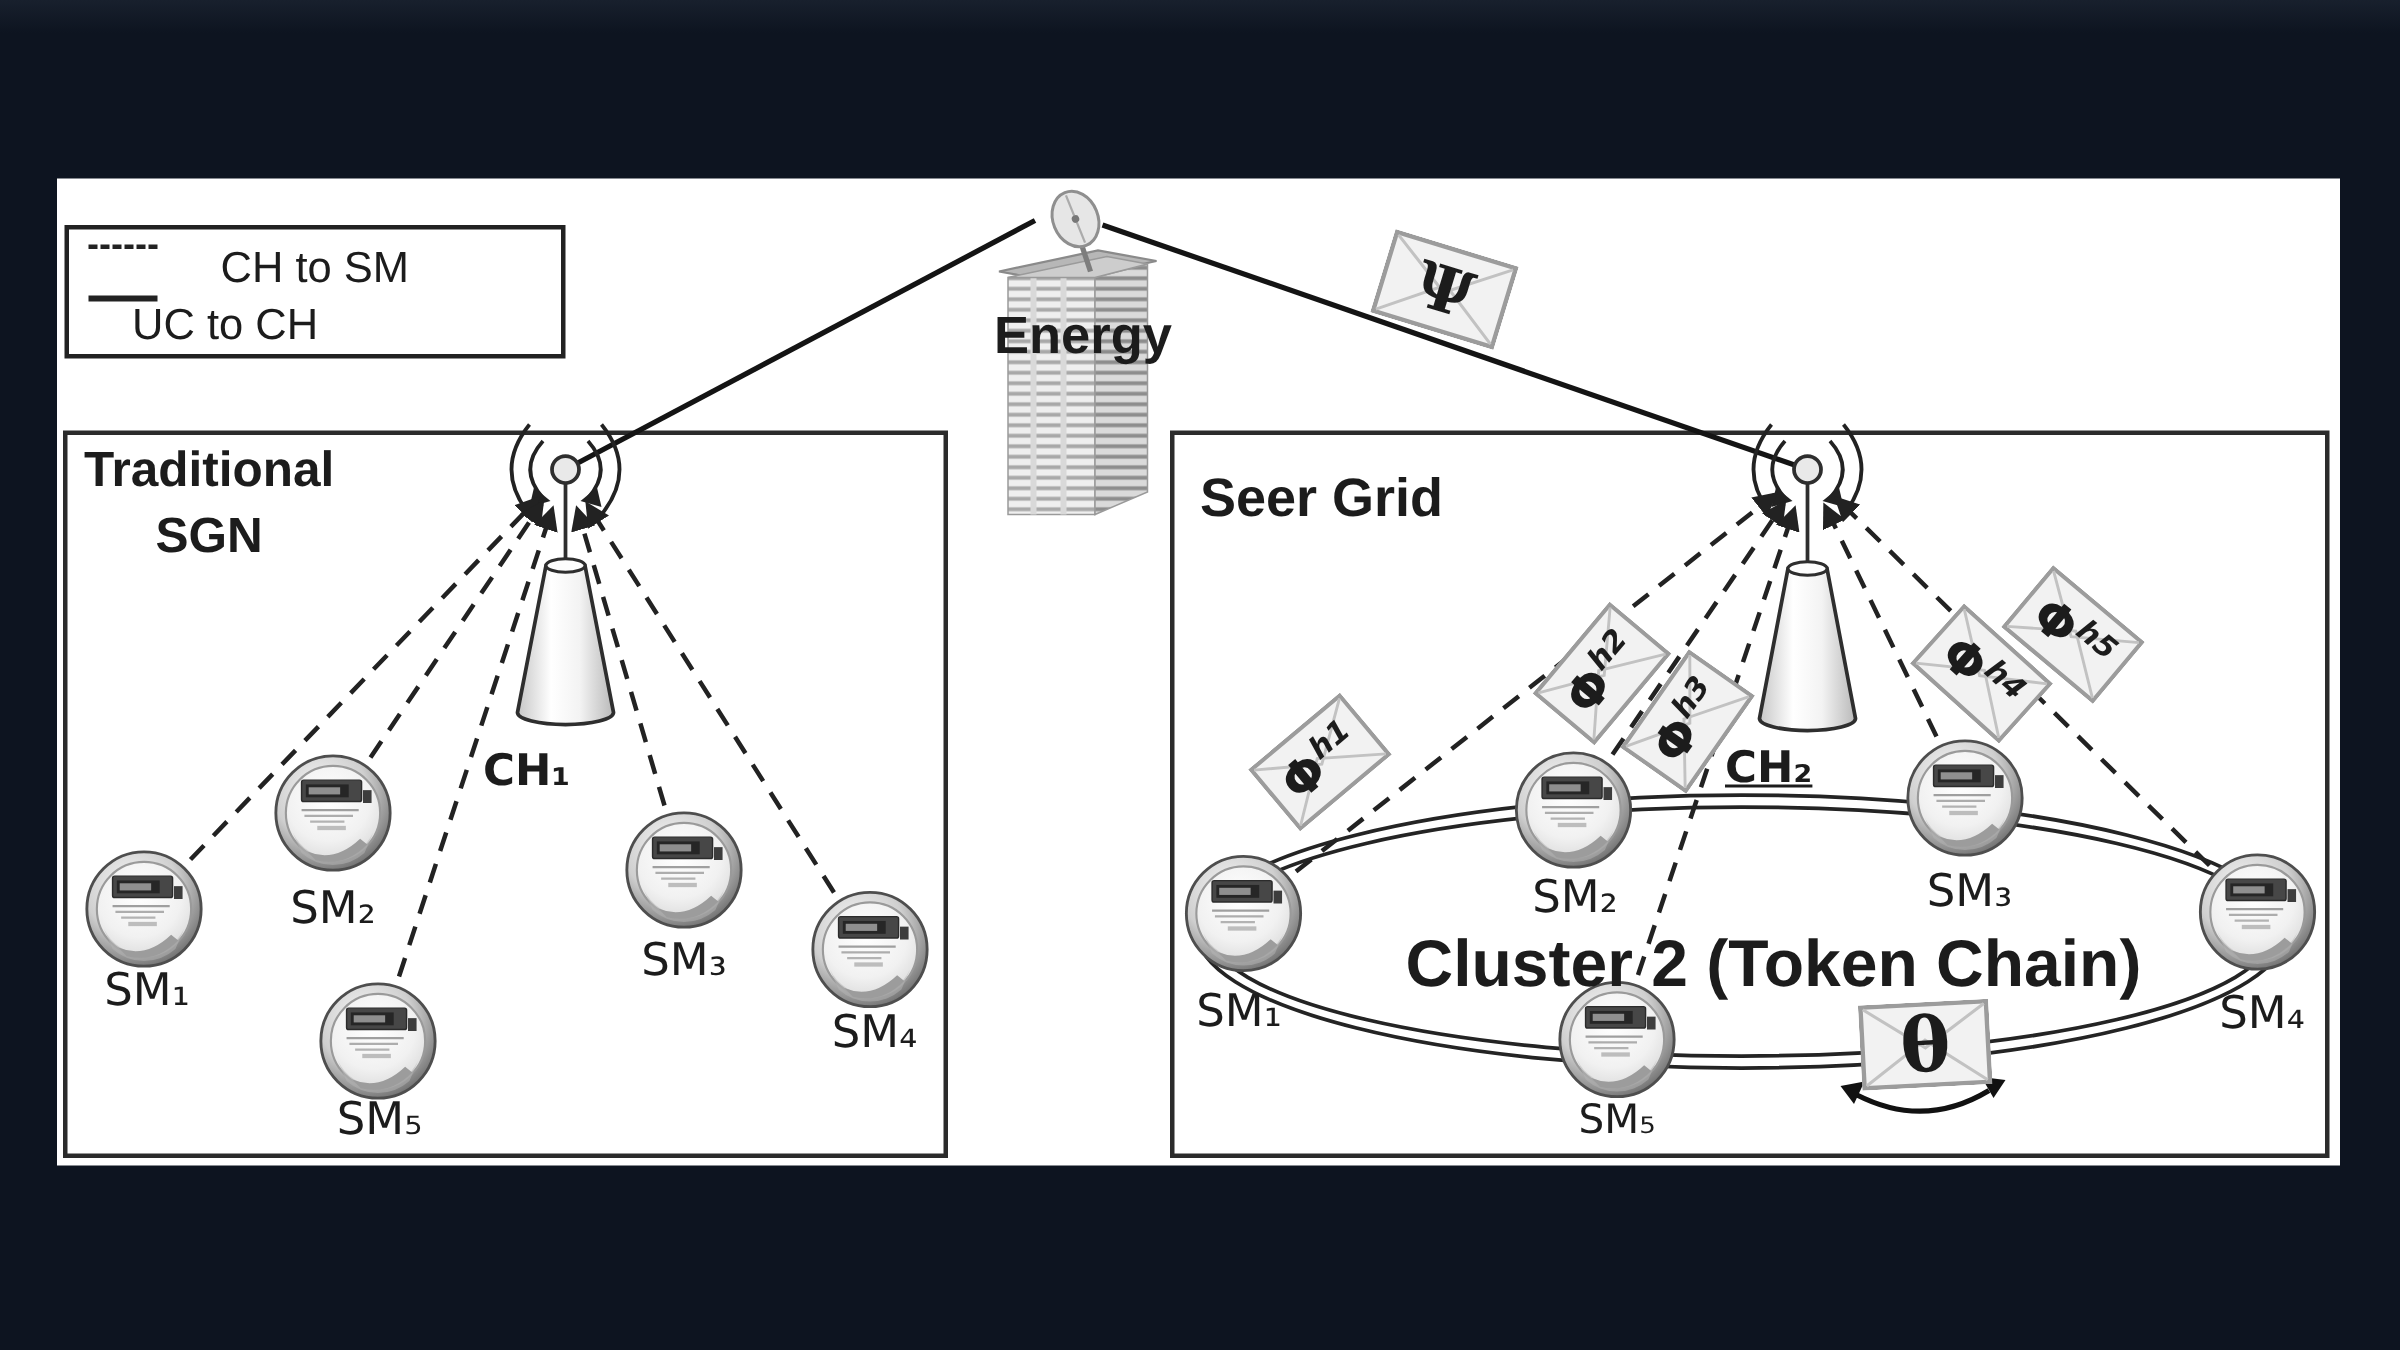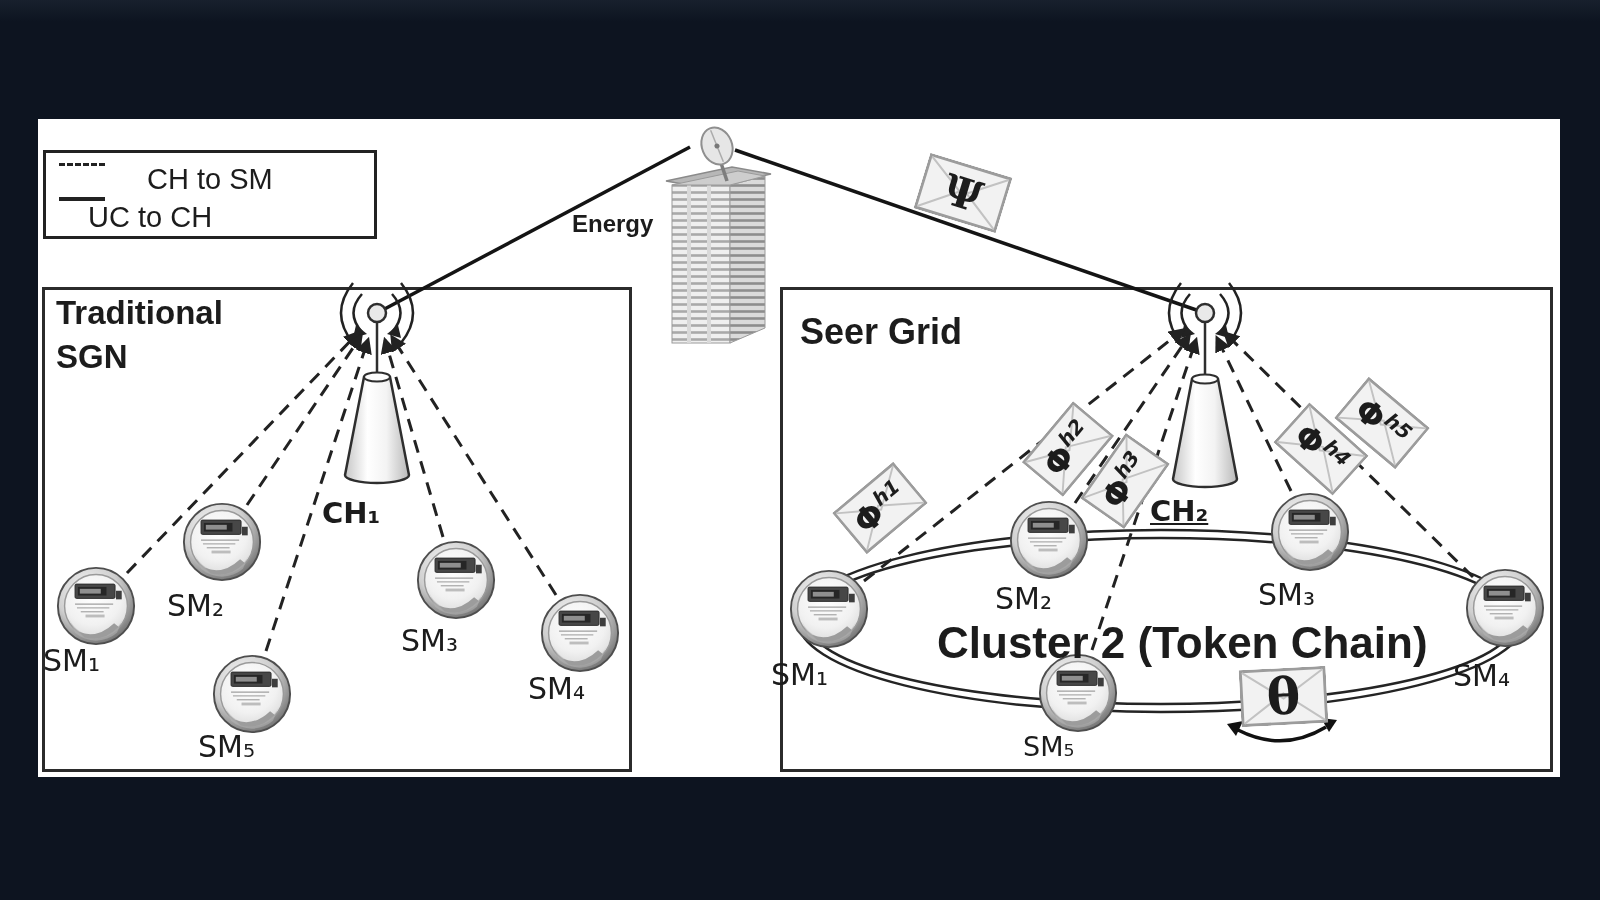--- a/index.html
+++ b/index.html
@@ -10,23 +10,23 @@
   .art{left:0;top:0;z-index:2;}
   .panel{border:3px solid #2b2b2b;background:transparent;z-index:1;}
   .panel-left{left:4px;top:168px;width:584px;height:479px;}
   .panel-right{left:742px;top:168px;width:767px;height:479px;}
   .legend{left:5px;top:31px;width:328px;height:83px;border:3px solid #222;background:#fff;z-index:3;}
   .legend-row{position:absolute;left:0;width:100%;height:36px;display:flex;}
   .legend-key{display:inline-block;width:46px;margin-left:13px;}
   .key-dashed{border-top:3px dashed #222;}
   .key-solid{border-top:4px solid #222;}
   .legend-label{margin-left:42px;font-size:29px;}
-  .t{z-index:4;white-space:nowrap;}
+  .t{z-index:4;white-space:nowrap;text-align:center;}
   .panel-title{font-size:33px;font-weight:bold;line-height:44px;}
-  .ec-label{font-size:24px;font-weight:bold;line-height:43px;text-align:left;width:300px;}
+  .ec-label{font-size:35px;font-weight:bold;line-height:43px;text-align:center;width:300px;}
   .sm-label{font-family:"DejaVu Sans", sans-serif;font-size:30px;width:110px;}
   .ch-label{font-family:"DejaVu Sans", sans-serif;font-size:29px;font-weight:bold;width:110px;text-align:left;}
   .cluster-label{font-size:44px;font-weight:bold;width:480px;text-align:left;}
   .seer-title{font-size:36px;font-weight:bold;}
   .meter{z-index:3;}
   .envelope{z-index:3;display:flex;align-items:center;justify-content:center;}
   .env-svg{position:absolute;left:0;top:0;width:100%;height:100%;}
   .env-label{position:relative;z-index:5;font-family:"DejaVu Serif", serif;font-weight:bold;}
   .psi-label{font-size:42px;}
   .theta-label{font-size:50px;line-height:50px;}

